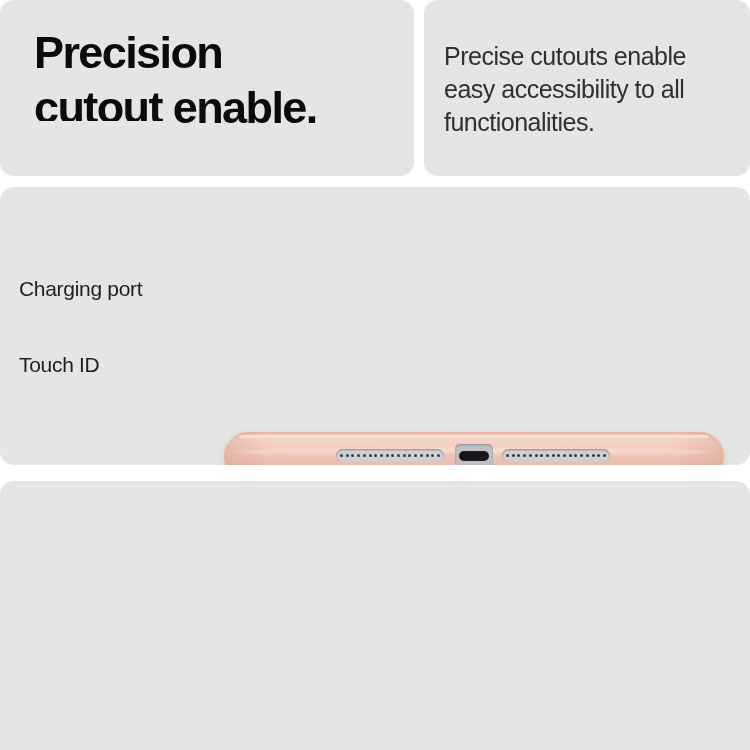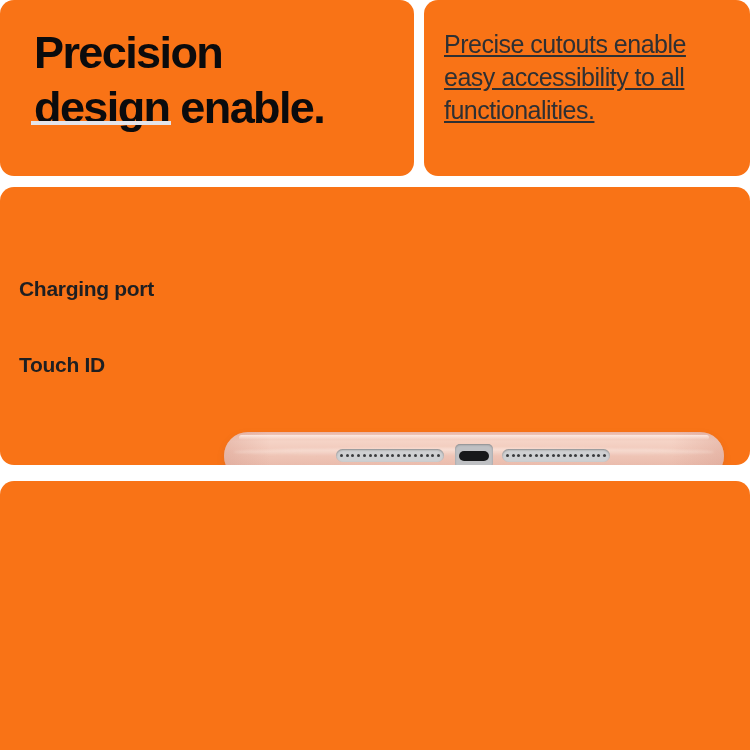--- a/index.html
+++ b/index.html
@@ -12,21 +12,21 @@
     width: 750px;
     height: 750px;
     background: #ffffff;
     font-family: "Liberation Sans", sans-serif;
     overflow: hidden;
   }
 
   
   .panel {
     position: absolute;
-    background: #f97316;
+    background: #e5e5e5;
     border-radius: 14px;
     overflow: hidden;
   }
   #panel-headline { left: 0px;   top: 0px;   width: 414px; height: 176px; }
   #panel-desc     { left: 424px; top: 0px;   width: 326px; height: 176px; }
   #panel-ports    { left: 0px;   top: 187px; width: 750px; height: 278px; }
   #panel-back     { left: 0px;   top: 481px; width: 750px; height: 269px; border-radius: 14px 14px 0 0; }
 
   
   .headline {
@@ -53,35 +53,34 @@
     right: -2px;
     top: 40px;
     height: 4px;
     background: #e4e4ea;
   }
 
   
   .desc {
     position: absolute;
     left: 20px;
-    top: 28px;
+    top: 40px;
     width: 292px;
     font-size: 25px;
     font-weight: 400;
     line-height: 1.32;
     letter-spacing: -0.5px;
     color: #2f3033;
-    text-decoration: underline;
   }
 
   
   .feat-label {
     position: absolute;
     font-size: 21px;
-    font-weight: 700;
+    font-weight: 400;
     letter-spacing: -0.3px;
     color: #1e1f22;
     white-space: nowrap;
   }
   #label-charging { left: 19px; top: 90px; }
   #label-touchid  { left: 19px; top: 166px; }
 
   
   .edge-device {
     position: absolute;
@@ -174,21 +173,21 @@
   }
 </style>
 </head>
 <body>
 
 <div id="root">
 
   <div class="panel" id="panel-headline">
     <div class="headline">
       <span class="line1">Precision</span>
-      <span class="cutword">design</span><span> enable.</span>
+      <span class="cutword">cutout</span><span> enable.</span>
     </div>
   </div>
 
   <div class="panel" id="panel-desc">
     <div class="desc">Precise cutouts enable easy accessibility to all functionalities.</div>
   </div>
 
   <div class="panel" id="panel-ports">
 
     <div class="feat-label" id="label-charging">Charging port</div>

